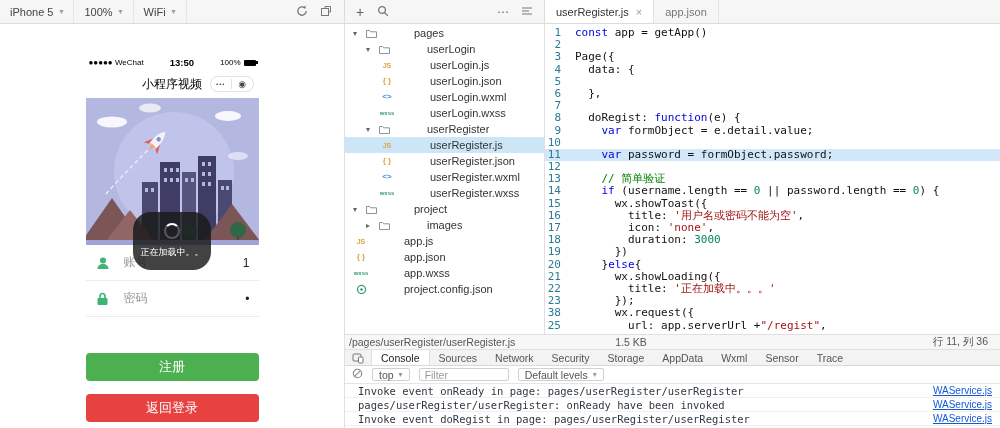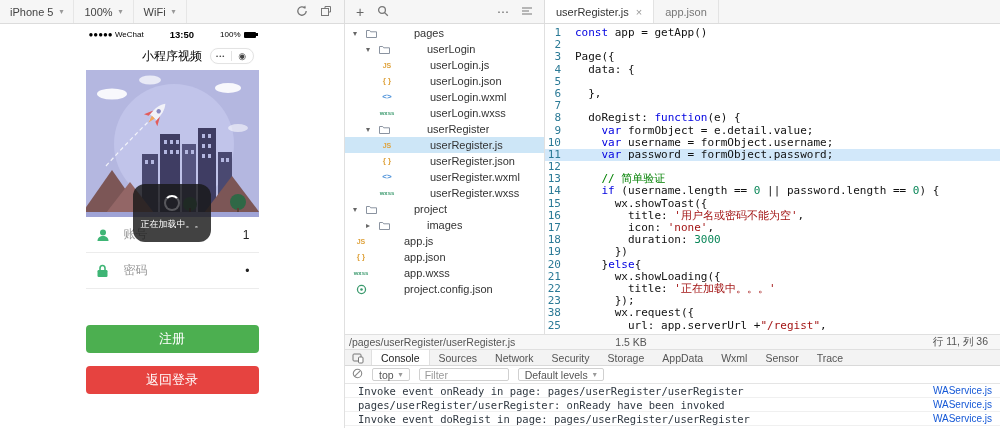--- a/index.html
+++ b/index.html
@@ -17,42 +17,42 @@
   .tb-tree .right{margin-left:auto;display:flex;align-items:center;gap:11px;}
   .tb-plus{font-size:14px;color:#666;line-height:1;}
   .tb-more{font-size:12px;color:#666;letter-spacing:1px;}
   .tabs{flex:1;display:flex;align-items:stretch;}
   .tab{display:flex;align-items:center;gap:7px;padding:0 11px;border-right:1px solid #e3e3e3;color:#777;}
   .tab.active{background:#fff;color:#333;}
   .tab-close{color:#999;}
 
   
   .sim-panel{position:absolute;top:24px;left:0;width:345px;height:404px;background:#fff;border-right:1px solid #e0e0e0;}
-  .phone{position:relative;width:173px;margin:2px auto 0;background:#fff;}
+  .phone{position:relative;width:173px;margin:30px auto 0;background:#fff;}
   .p-status{display:flex;align-items:center;height:17px;font-size:8px;color:#000;padding:0 3px;}
   .p-time{flex:1;text-align:center;font-weight:bold;font-size:9.5px;}
   .p-batt{display:flex;align-items:center;gap:3px;font-size:8px;}
   .batt{width:12px;height:6px;background:#000;border-radius:1px;position:relative;display:inline-block;}
   .batt:after{content:"";position:absolute;right:-2px;top:1.5px;width:1.5px;height:3px;background:#000;}
   .p-nav{position:relative;height:27px;display:flex;align-items:center;justify-content:center;font-size:12px;color:#000;}
   .capsule{position:absolute;right:5px;top:5px;width:44px;height:16px;border:1px solid #e3e3e3;border-radius:8px;
            background:rgba(255,255,255,.92);display:flex;align-items:center;box-shadow:0 0 1px rgba(0,0,0,.06);}
   .cap-more{flex:1;text-align:center;font-size:6px;color:#444;letter-spacing:1px;}
   .cap-div{width:1px;height:10px;background:#e3e3e3;}
   .cap-exit{flex:1;text-align:center;font-size:9px;color:#444;}
   .p-illu{height:147px;line-height:0;}
   .p-field{display:flex;align-items:center;height:36px;border-bottom:1px solid #ececec;padding:0 9px;gap:10px;}
   .f-label{color:#999;font-size:12px;}
   .f-value{margin-left:auto;color:#222;font-size:12px;}
   .p-btn{display:block;width:100%;height:28px;border:none;border-radius:4px;color:#fff;font-size:13px;
          font-family:"Liberation Sans",sans-serif;cursor:pointer;}
   .p-btn.green{margin-top:36px;background:#4caf50;}
   .p-btn.red{margin-top:13px;background:#e64340;}
   .toast{position:absolute;left:50%;top:158px;transform:translateX(-50%);width:78px;height:58px;
-         background:rgba(25,25,25,.82);border-radius:12px;display:flex;flex-direction:column;
+         background:rgba(25,25,25,.82);border-radius:18px;display:flex;flex-direction:column;
          align-items:center;justify-content:center;gap:7px;z-index:5;}
   .spinner{width:16px;height:16px;border:2px solid rgba(255,255,255,.25);border-top-color:#fff;border-radius:50%;
            animation:spin 1s linear infinite;}
   @keyframes spin{to{transform:rotate(360deg);}}
   .toast-text{color:#fff;font-size:9px;white-space:nowrap;}
 
   
   .tree-panel{position:absolute;top:24px;left:345px;width:200px;height:310px;background:#fff;
               border-right:1px solid #e0e0e0;padding-top:1px;overflow:hidden;}
   .tree-row{display:flex;align-items:center;height:16px;font-size:11px;color:#333;white-space:nowrap;}
@@ -88,21 +88,21 @@
   .c-tab{display:flex;align-items:center;padding:0 9px;}
   .c-tab.active{background:#fff;color:#222;border-right:1px solid #e0e0e0;}
   .c-filter{display:flex;align-items:center;height:18px;border-bottom:1px solid #e5e5e5;padding:0 7px;gap:9px;
             font-size:10.5px;color:#555;}
   .cf-select{display:flex;align-items:center;gap:5px;border:1px solid #d0d0d0;border-radius:2px;padding:0 6px;height:13px;background:#fff;}
   .cf-input{width:90px;height:13px;border:1px solid #d0d0d0;border-radius:2px;font-size:10.5px;padding:0 5px;
             color:#333;font-family:"Liberation Sans",sans-serif;outline:none;}
   .cf-input::placeholder{color:#999;}
   .log-row{display:flex;align-items:center;height:14px;border-bottom:1px solid #f0f0f0;padding:0 8px 0 13px;
            font-family:"DejaVu Sans Mono",monospace;font-size:10.5px;color:#303942;white-space:nowrap;}
-  .log-src{margin-left:auto;color:#1558d6;font-size:10px;
+  .log-src{margin-left:auto;color:#1558d6;text-decoration:underline;font-size:10px;
            font-family:"Liberation Sans",sans-serif;padding-left:8px;}
 </style>
 </head>
 <body>
 
 <div class="toolbar">
   <div class="tb-sim">
     <div class="tb-dd">
       <span>iPhone 5</span>
       <span class="tb-caret">▾</span>
@@ -391,21 +391,21 @@
 <div class="editor-panel">
     <div class="code-line"><span class="ln">1</span><span class="cl"><span class="tok-kw">const</span> app = getApp()</span></div>
     <div class="code-line"><span class="ln">2</span><span class="cl"></span></div>
     <div class="code-line"><span class="ln">3</span><span class="cl">Page({</span></div>
     <div class="code-line"><span class="ln">4</span><span class="cl">  data: {</span></div>
     <div class="code-line"><span class="ln">5</span><span class="cl"></span></div>
     <div class="code-line"><span class="ln">6</span><span class="cl">  },</span></div>
     <div class="code-line"><span class="ln">7</span><span class="cl"></span></div>
     <div class="code-line"><span class="ln">8</span><span class="cl">  doRegist: <span class="tok-kw">function</span>(e) {</span></div>
     <div class="code-line"><span class="ln">9</span><span class="cl">    <span class="tok-kw">var</span> formObject = e.detail.value;</span></div>
-    <div class="code-line"><span class="ln">10</span><span class="cl">    <span class="tok-kw">var</span> username = formObject.username;</span></div>
+    <div class="code-line"><span class="ln">10</span></div>
     <div class="code-line active"><span class="ln">11</span><span class="cl">    <span class="tok-kw">var</span> password = formObject.password;</span></div>
     <div class="code-line"><span class="ln">12</span><span class="cl"></span></div>
     <div class="code-line"><span class="ln">13</span><span class="cl"><span class="tok-com">    // 简单验证</span></span></div>
     <div class="code-line"><span class="ln">14</span><span class="cl">    <span class="tok-kw">if</span> (username.length == <span class="tok-num">0</span> || password.length == <span class="tok-num">0</span>) {</span></div>
     <div class="code-line"><span class="ln">15</span><span class="cl">      wx.showToast({</span></div>
     <div class="code-line"><span class="ln">16</span><span class="cl">        title: <span class="tok-str">'用户名或密码不能为空'</span>,</span></div>
     <div class="code-line"><span class="ln">17</span><span class="cl">        icon: <span class="tok-str">'none'</span>,</span></div>
     <div class="code-line"><span class="ln">18</span><span class="cl">        duration: <span class="tok-num">3000</span></span></div>
     <div class="code-line"><span class="ln">19</span><span class="cl">      })</span></div>
     <div class="code-line"><span class="ln">20</span><span class="cl">    }<span class="tok-kw">else</span>{</span></div>

